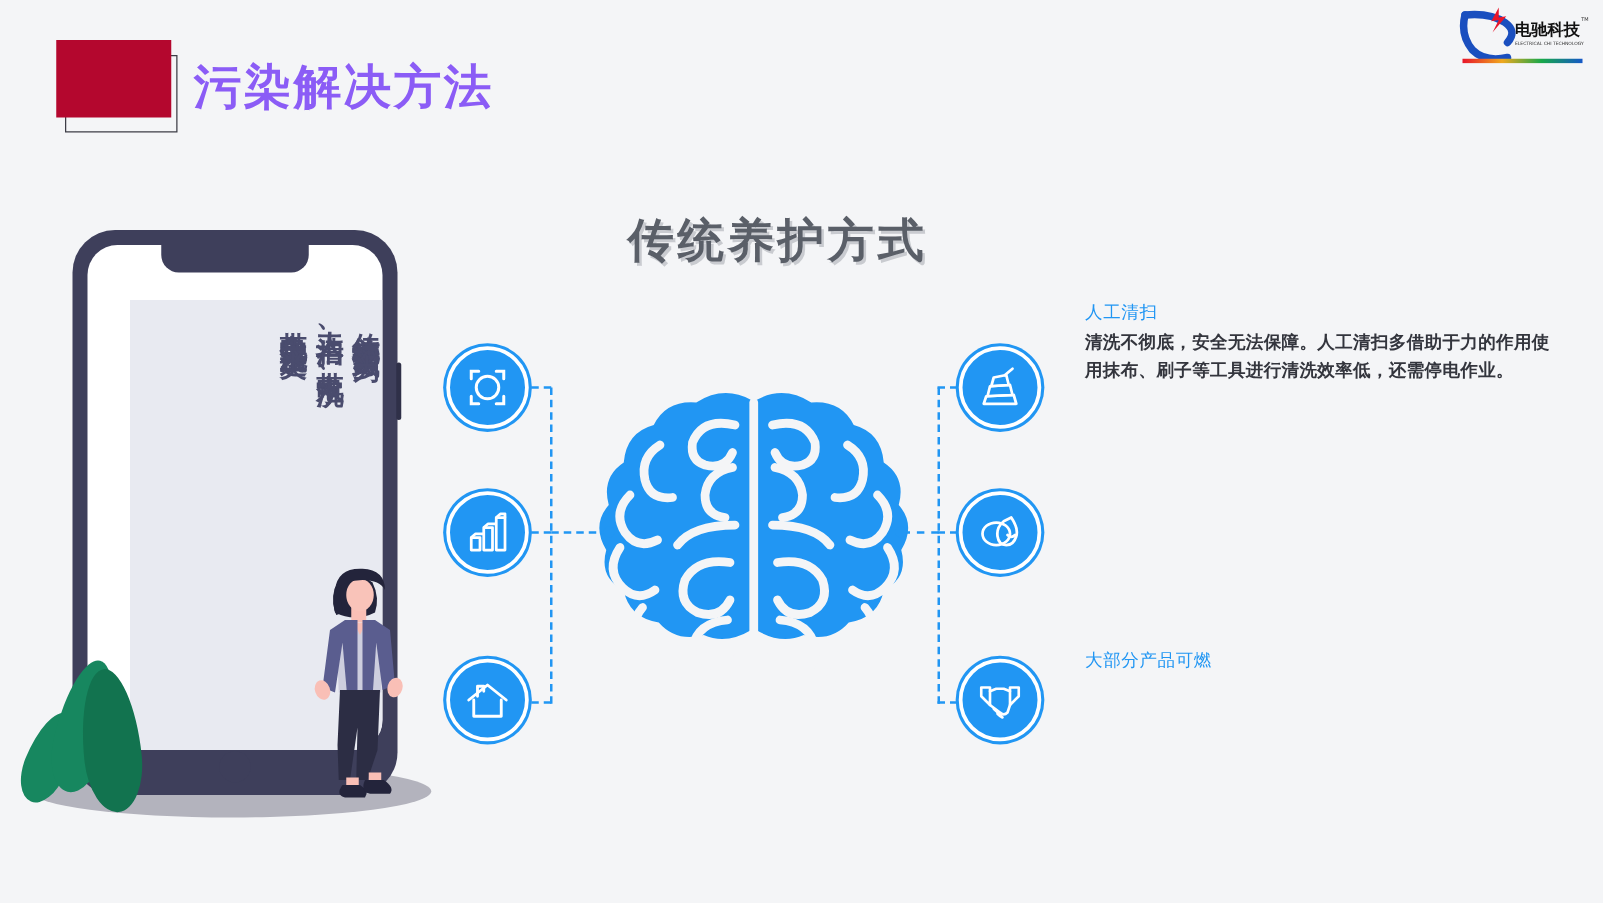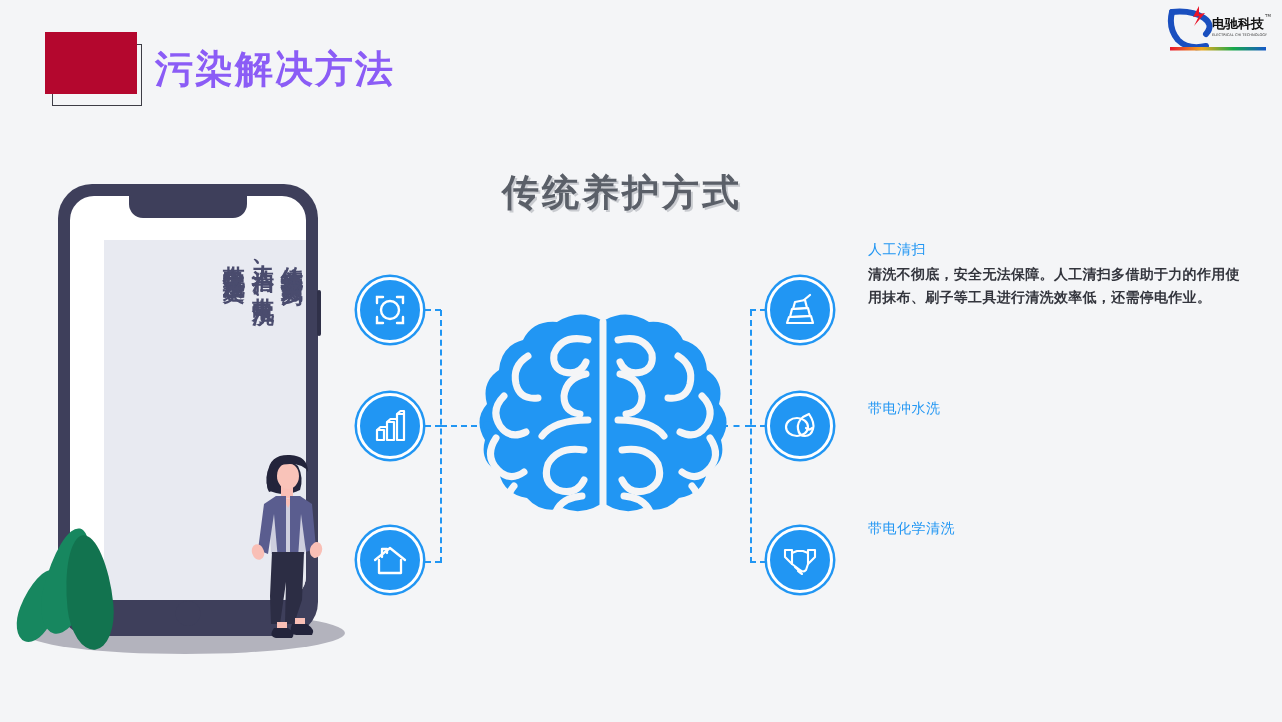--- a/index.html
+++ b/index.html
@@ -401,20 +401,19 @@
       <path d="M18 31 q2 2 4 3"></path>
     </svg>
   </div>
 
   <div class="tblock tb1">
     <div class="tb-title">人工清扫</div>
     <div class="tb-body">清洗不彻底，安全无法保障。人工清扫多借助于力的作用使用抹布、刷子等工具进行清洗效率低，还需停电作业。</div>
   </div>
 
   <div class="tblock tb2">
-    <div class="tb-title">带电冲水洗</div>
   </div>
 
   <div class="tblock tb3">
-    <div class="tb-title">带电化学清洗</div>
+    <div class="tb-title">大部分产品可燃</div>
   </div>
 
 </div>
 
 </body></html>

